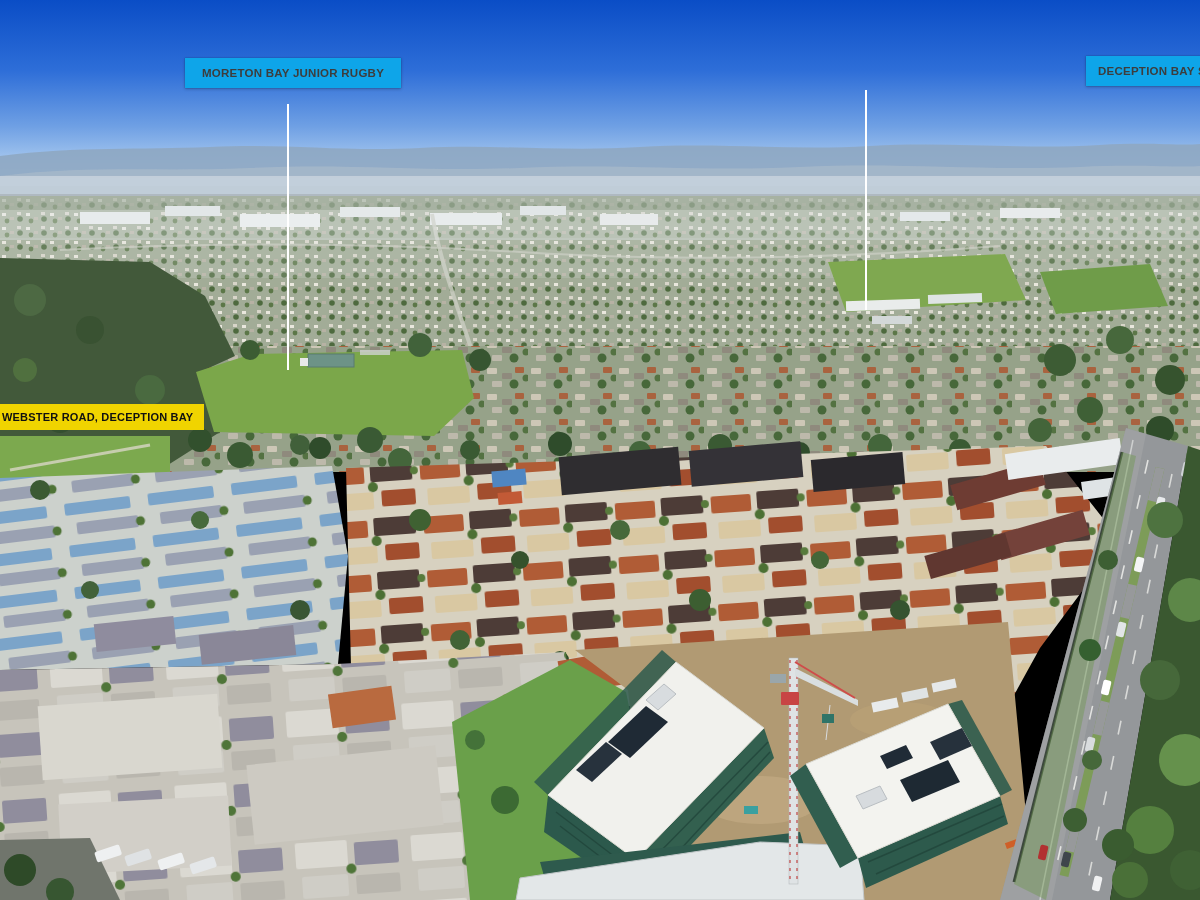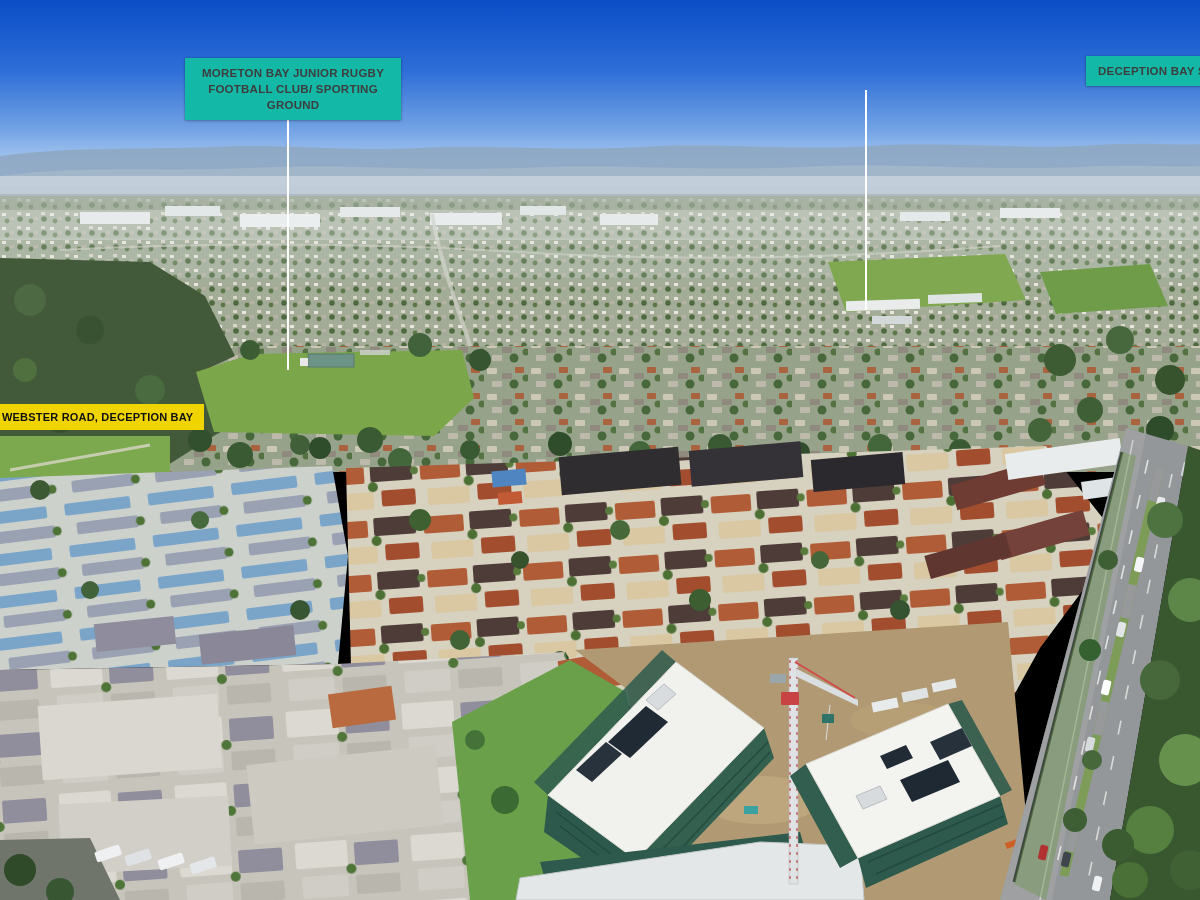--- a/index.html
+++ b/index.html
@@ -2,21 +2,21 @@
 <html><head>
 <meta charset="utf-8">
 <style>
   html,body{margin:0;padding:0;background:#000;}
   .stage{
     position:relative;width:1200px;height:900px;overflow:hidden;
     font-family:"Liberation Sans",sans-serif;
   }
   .stage svg{position:absolute;inset:0;display:block;}
   .ann{
-    position:absolute;box-sizing:border-box;background:#14b8a6;color:#3d3d3d;
+    position:absolute;box-sizing:border-box;background:#0ea5e9;color:#3d3d3d;
     font-weight:bold;font-size:11.5px;letter-spacing:.25px;text-align:center;
     box-shadow:0 0 1px rgba(0,0,0,.35),0 1px 3px rgba(0,0,0,.25);
     z-index:5;line-height:16px;
   }
   .ann.two{left:185px;top:58px;width:216px;padding:7px 6px;}
   .ann.one-school{left:758px;top:63px;width:212px;padding:6px 4px;}
   .ann.one-shop{left:1086px;top:56px;width:234px;padding:7px 0 7px 12px;text-align:left;white-space:nowrap;}
   .ann.yellow{
     left:-9px;top:404px;background:#f0d400;color:#101010;box-shadow:none;
     font-size:11px;padding:5px 11px;white-space:nowrap;letter-spacing:.2px;
@@ -316,21 +316,20 @@
     <circle cx="1130" cy="880" r="18" fill="#4a7038"></circle>
         <circle cx="1118" cy="845" r="16" fill="#3a5c30"></circle>
   </g>
 </svg>
 
   <div class="leader rugby"></div>
   <div class="leader school"></div>
 
   <div class="ann two">
     <div>MORETON BAY JUNIOR RUGBY</div>
-    <div>FOOTBALL CLUB/ SPORTING GROUND</div>
   </div>
 
 
   <div class="ann one-shop">DECEPTION BAY SHOP</div>
 
   <div class="ann yellow">WEBSTER ROAD, DECEPTION BAY</div>
 
 </div>
 
 </body></html>

